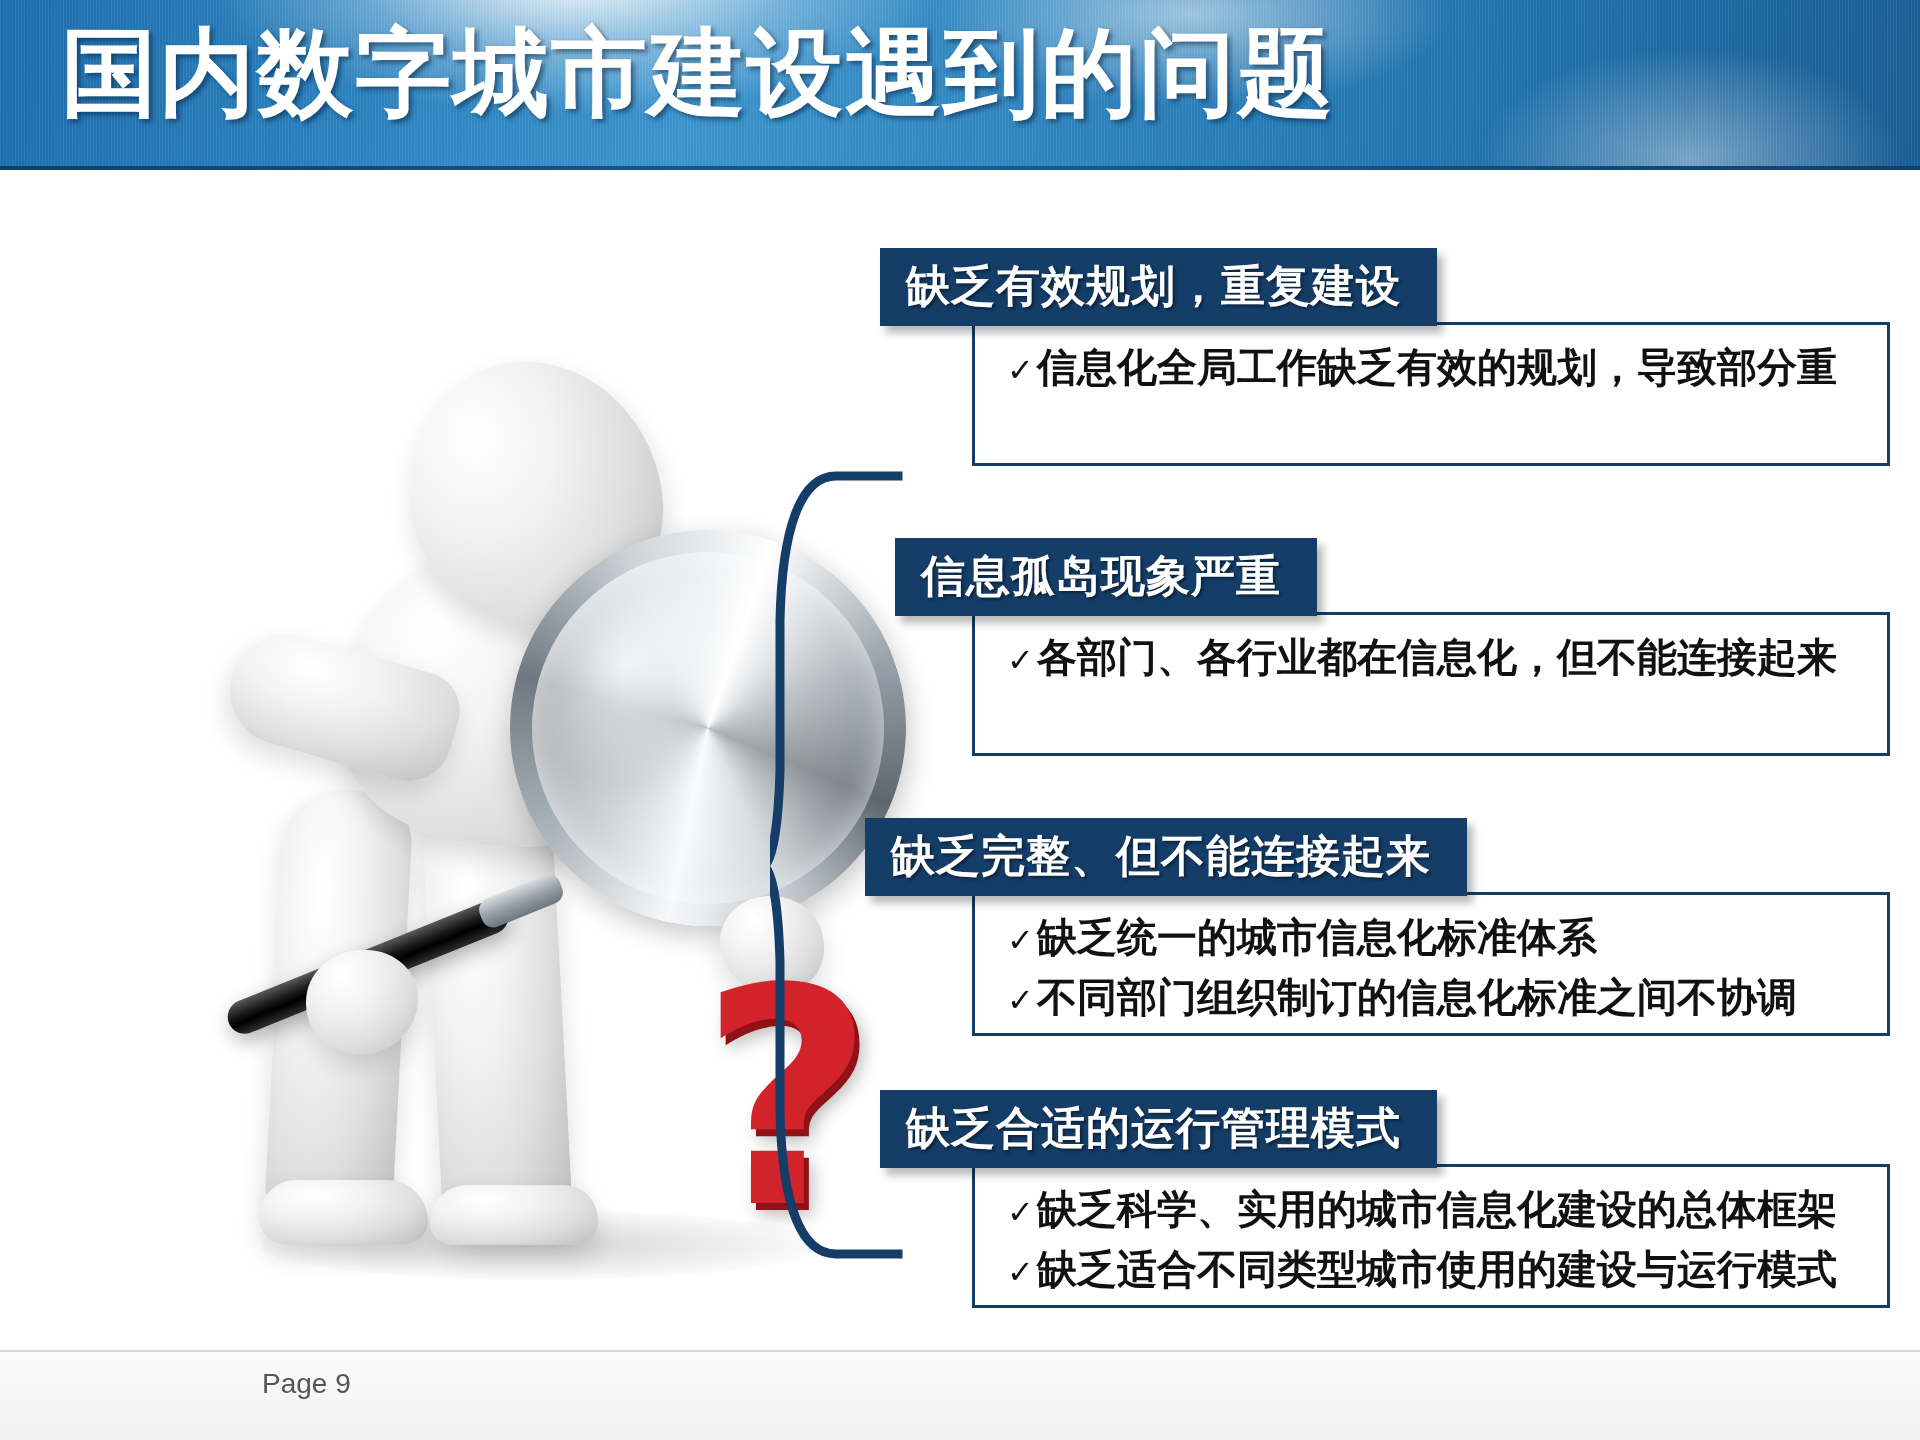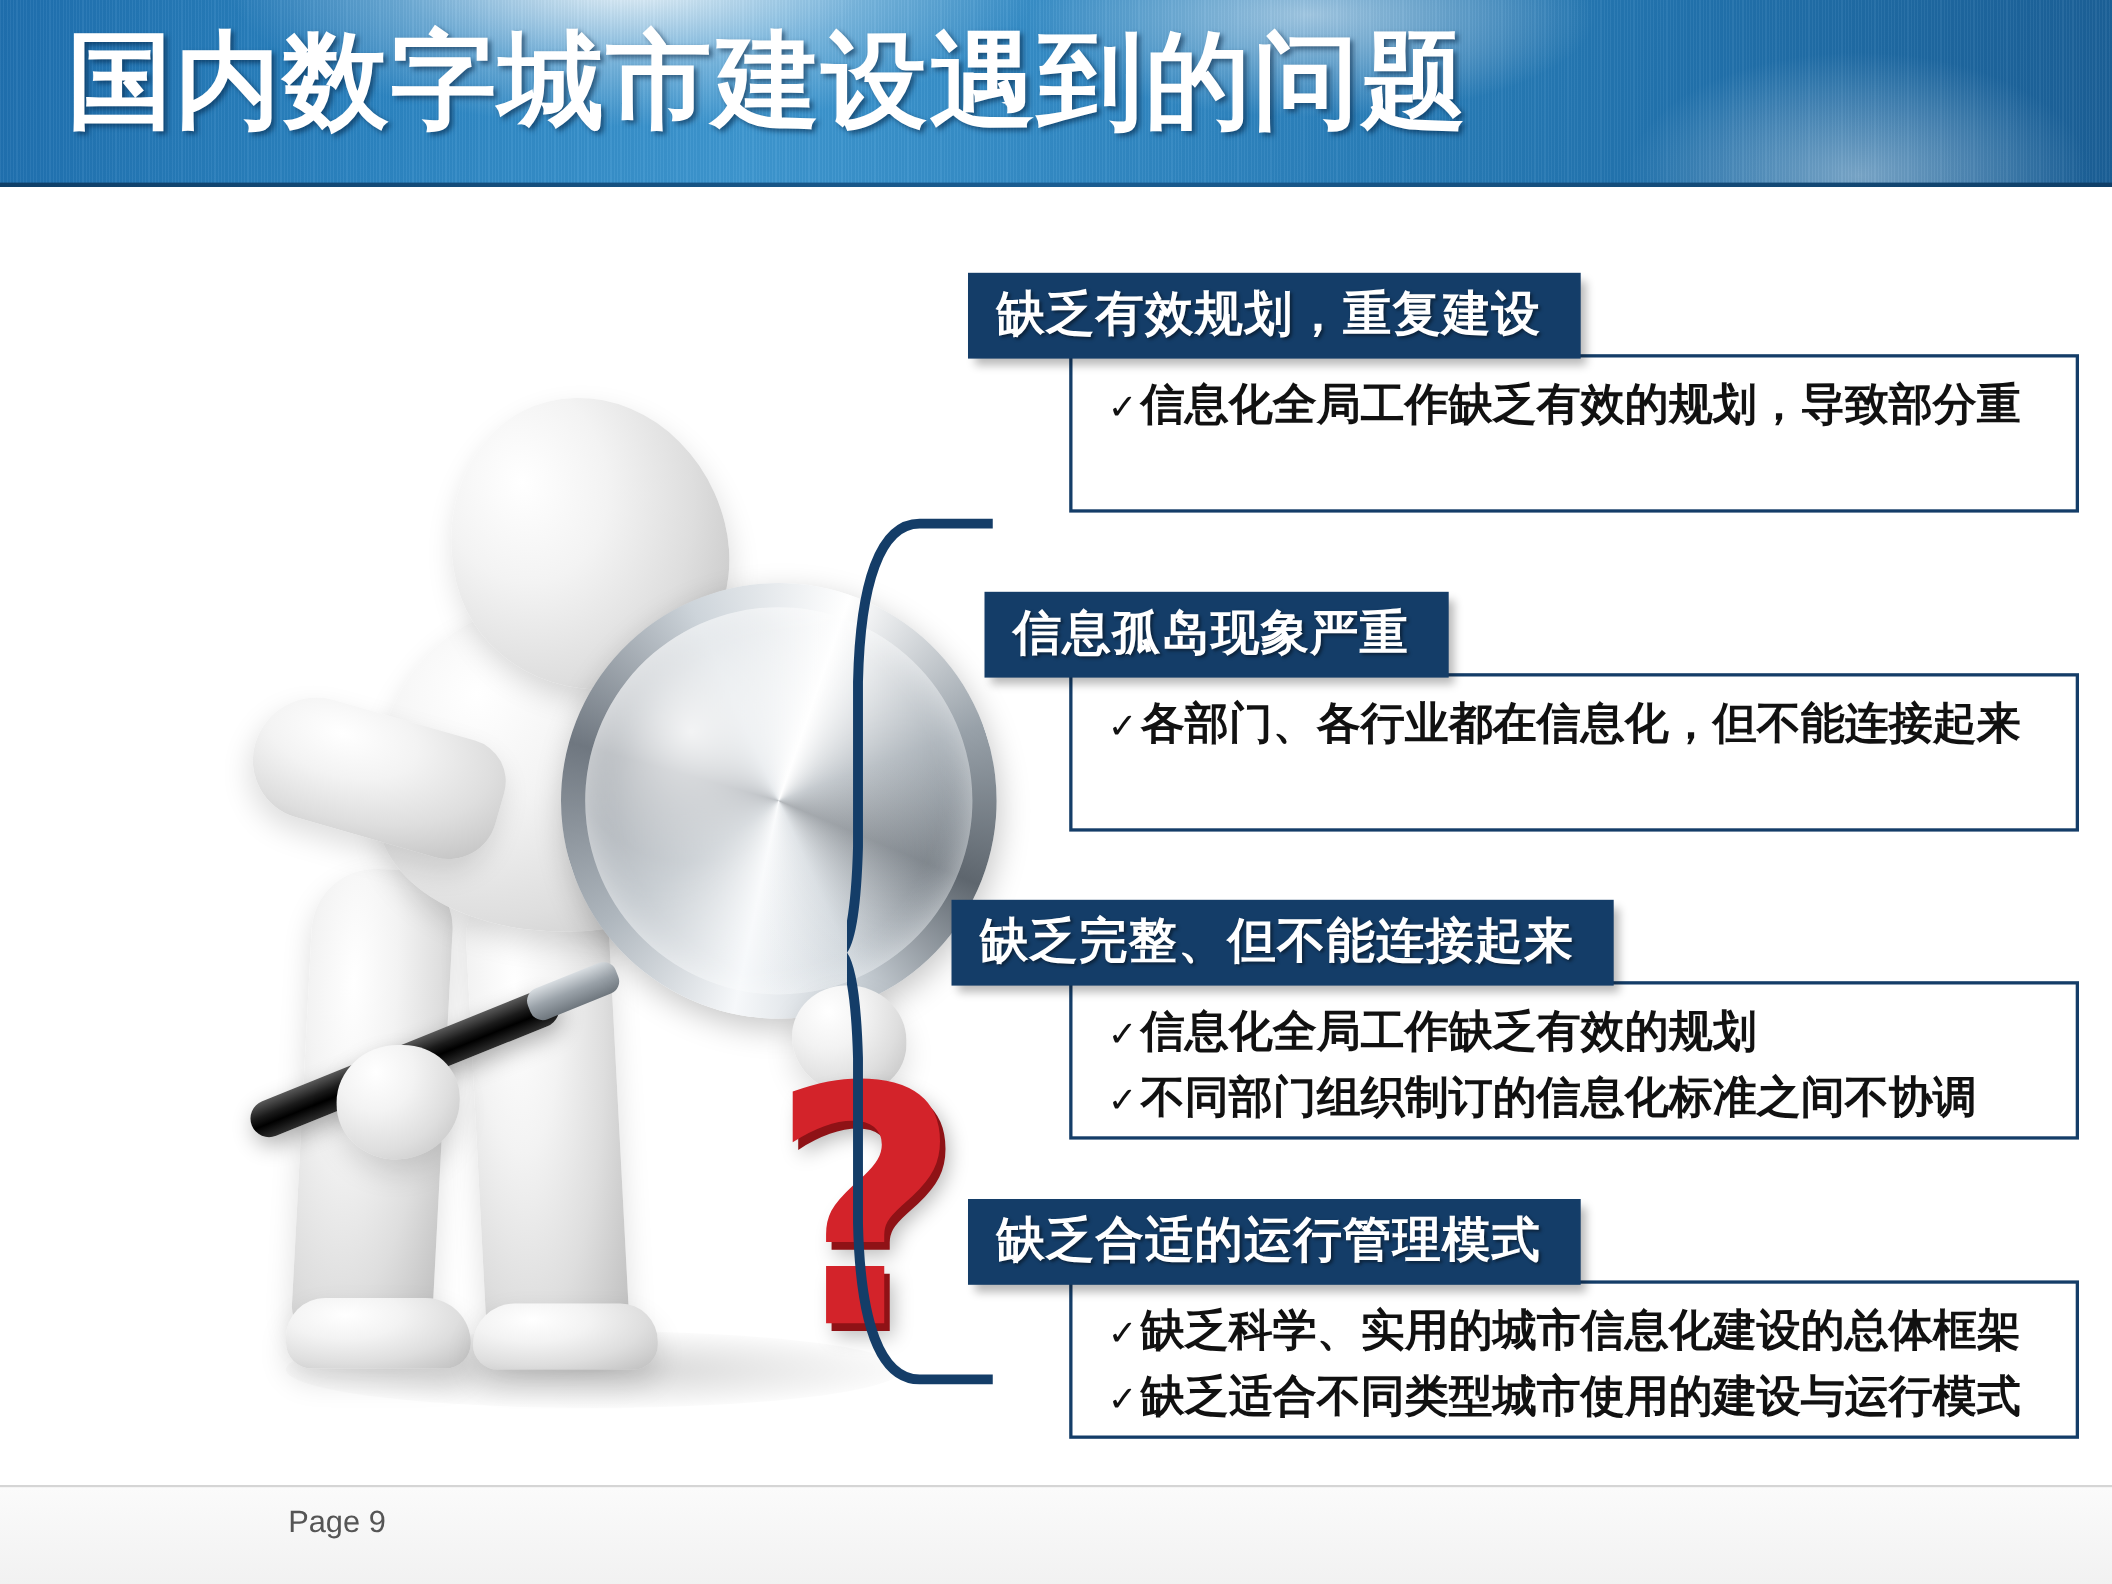--- a/index.html
+++ b/index.html
@@ -326,21 +326,21 @@
       </div>
     </div>
     <div class="box-header">信息孤岛现象严重</div>
   </div>
 
   <div class="box" style="left:865px; top:648px; width:1025px; height:218px;">
     <div class="box-body" style="left:107px; top:74px; width:918px; height:144px;">
       <div class="bullets" style="left:32px; top:14px;">
         <div class="bullet-line">
           <span class="chk">✓</span>
-          <span class="cont">信息化全局工作缺乏有效的规划</span>
+          <span class="cont">缺乏统一的城市信息化标准体系</span>
         </div>
         <div class="bullet-line">
           <span class="chk">✓</span>
           <span class="cont">不同部门组织制订的信息化标准之间不协调</span>
         </div>
       </div>
     </div>
     <div class="box-header">缺乏完整、但不能连接起来</div>
   </div>
 

